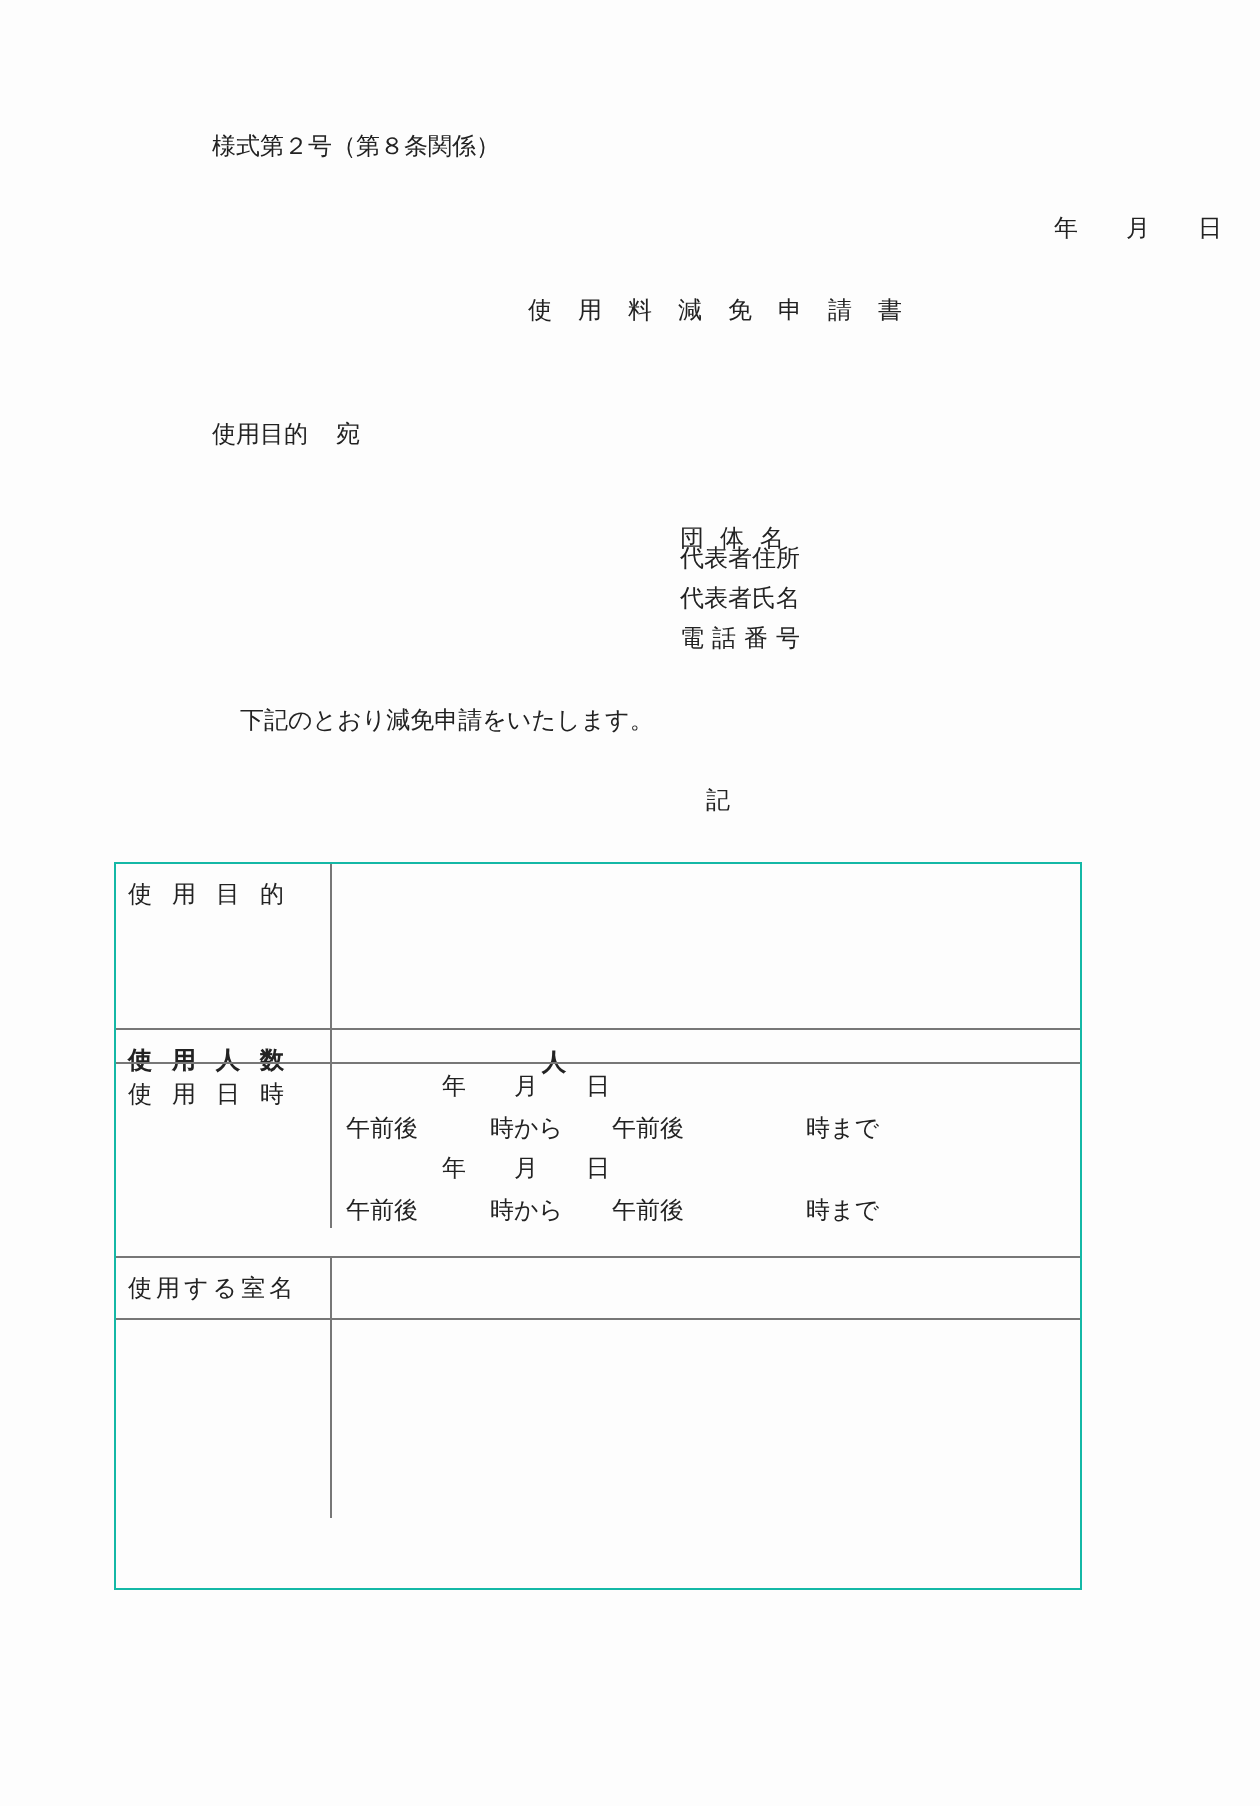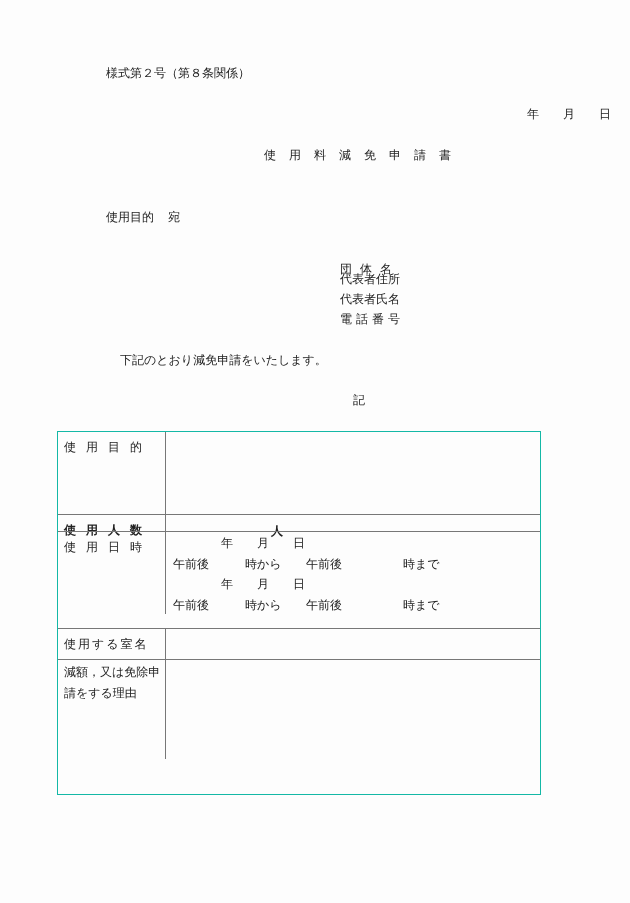--- a/index.html
+++ b/index.html
@@ -107,16 +107,15 @@
     <div class="cell-text" style="left:248px; top:66px;">午前後</div>
     <div class="cell-text" style="left:345px; top:66px;">時まで</div>
   </div>
 
   <div class="row" style="top:196px; height:31px;">
     <div class="label" style="letter-spacing:2px;">使用する室名</div>
     <div class="col-divider"></div>
   </div>
 
   <div class="row" style="top:227px; height:100px;">
-    <div class="label wrap">減額，又は免除申請をする理由</div>
     <div class="col-divider"></div>
   </div>
 </div>
 
 </body></html>

